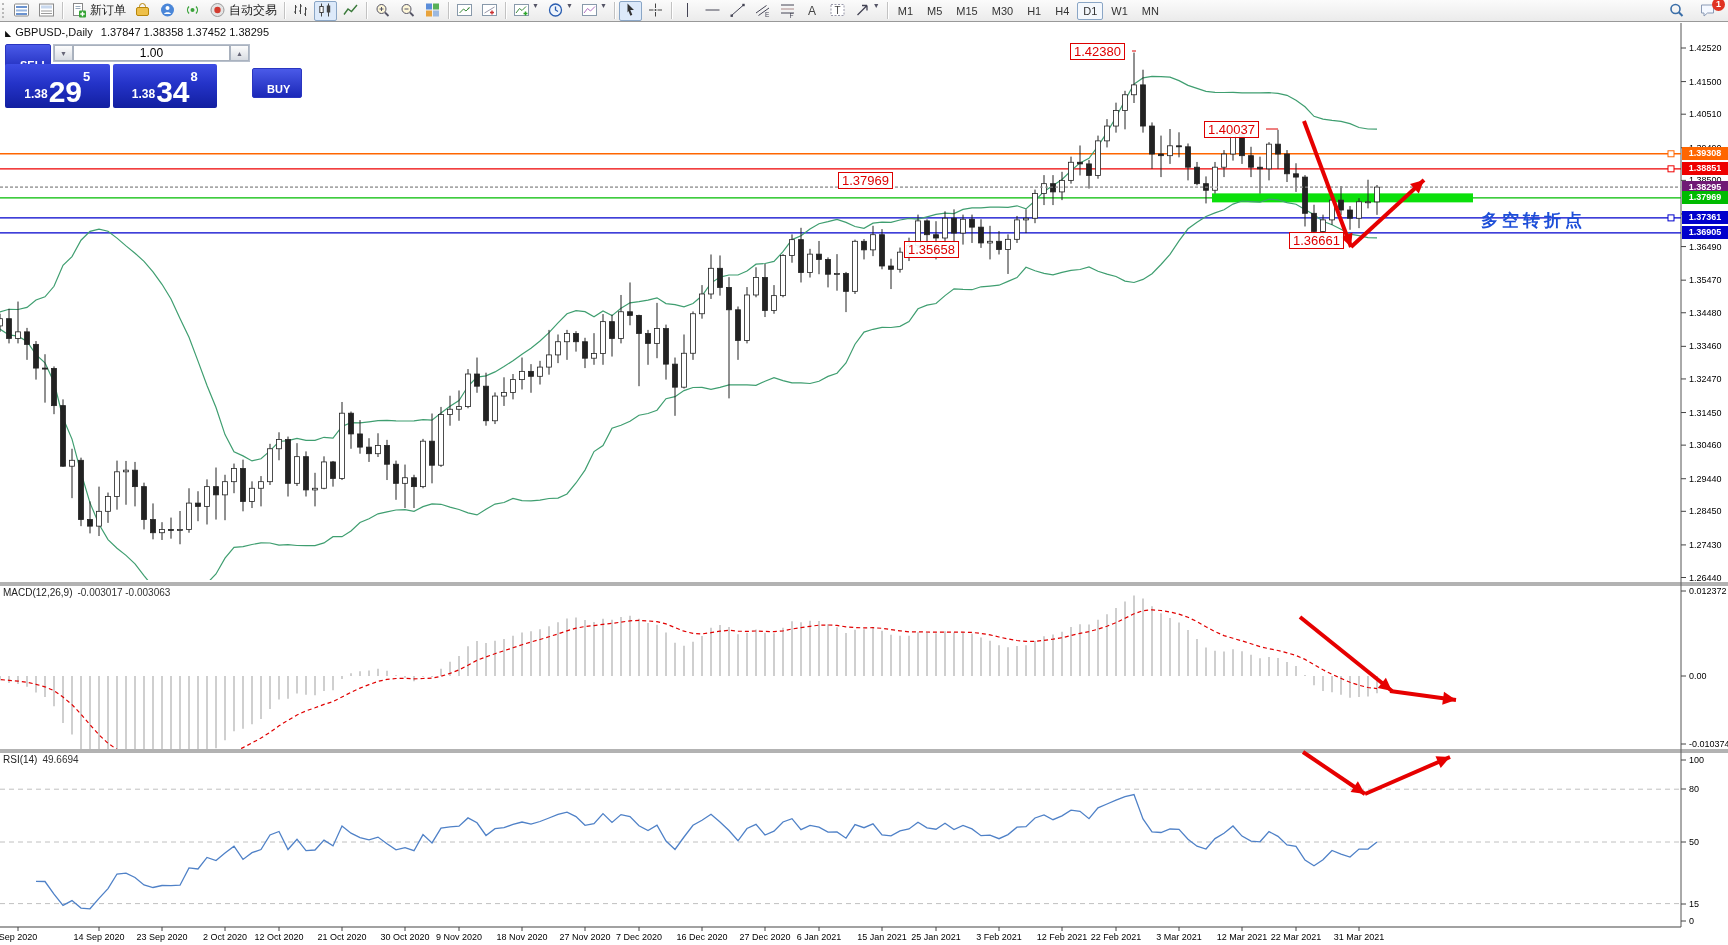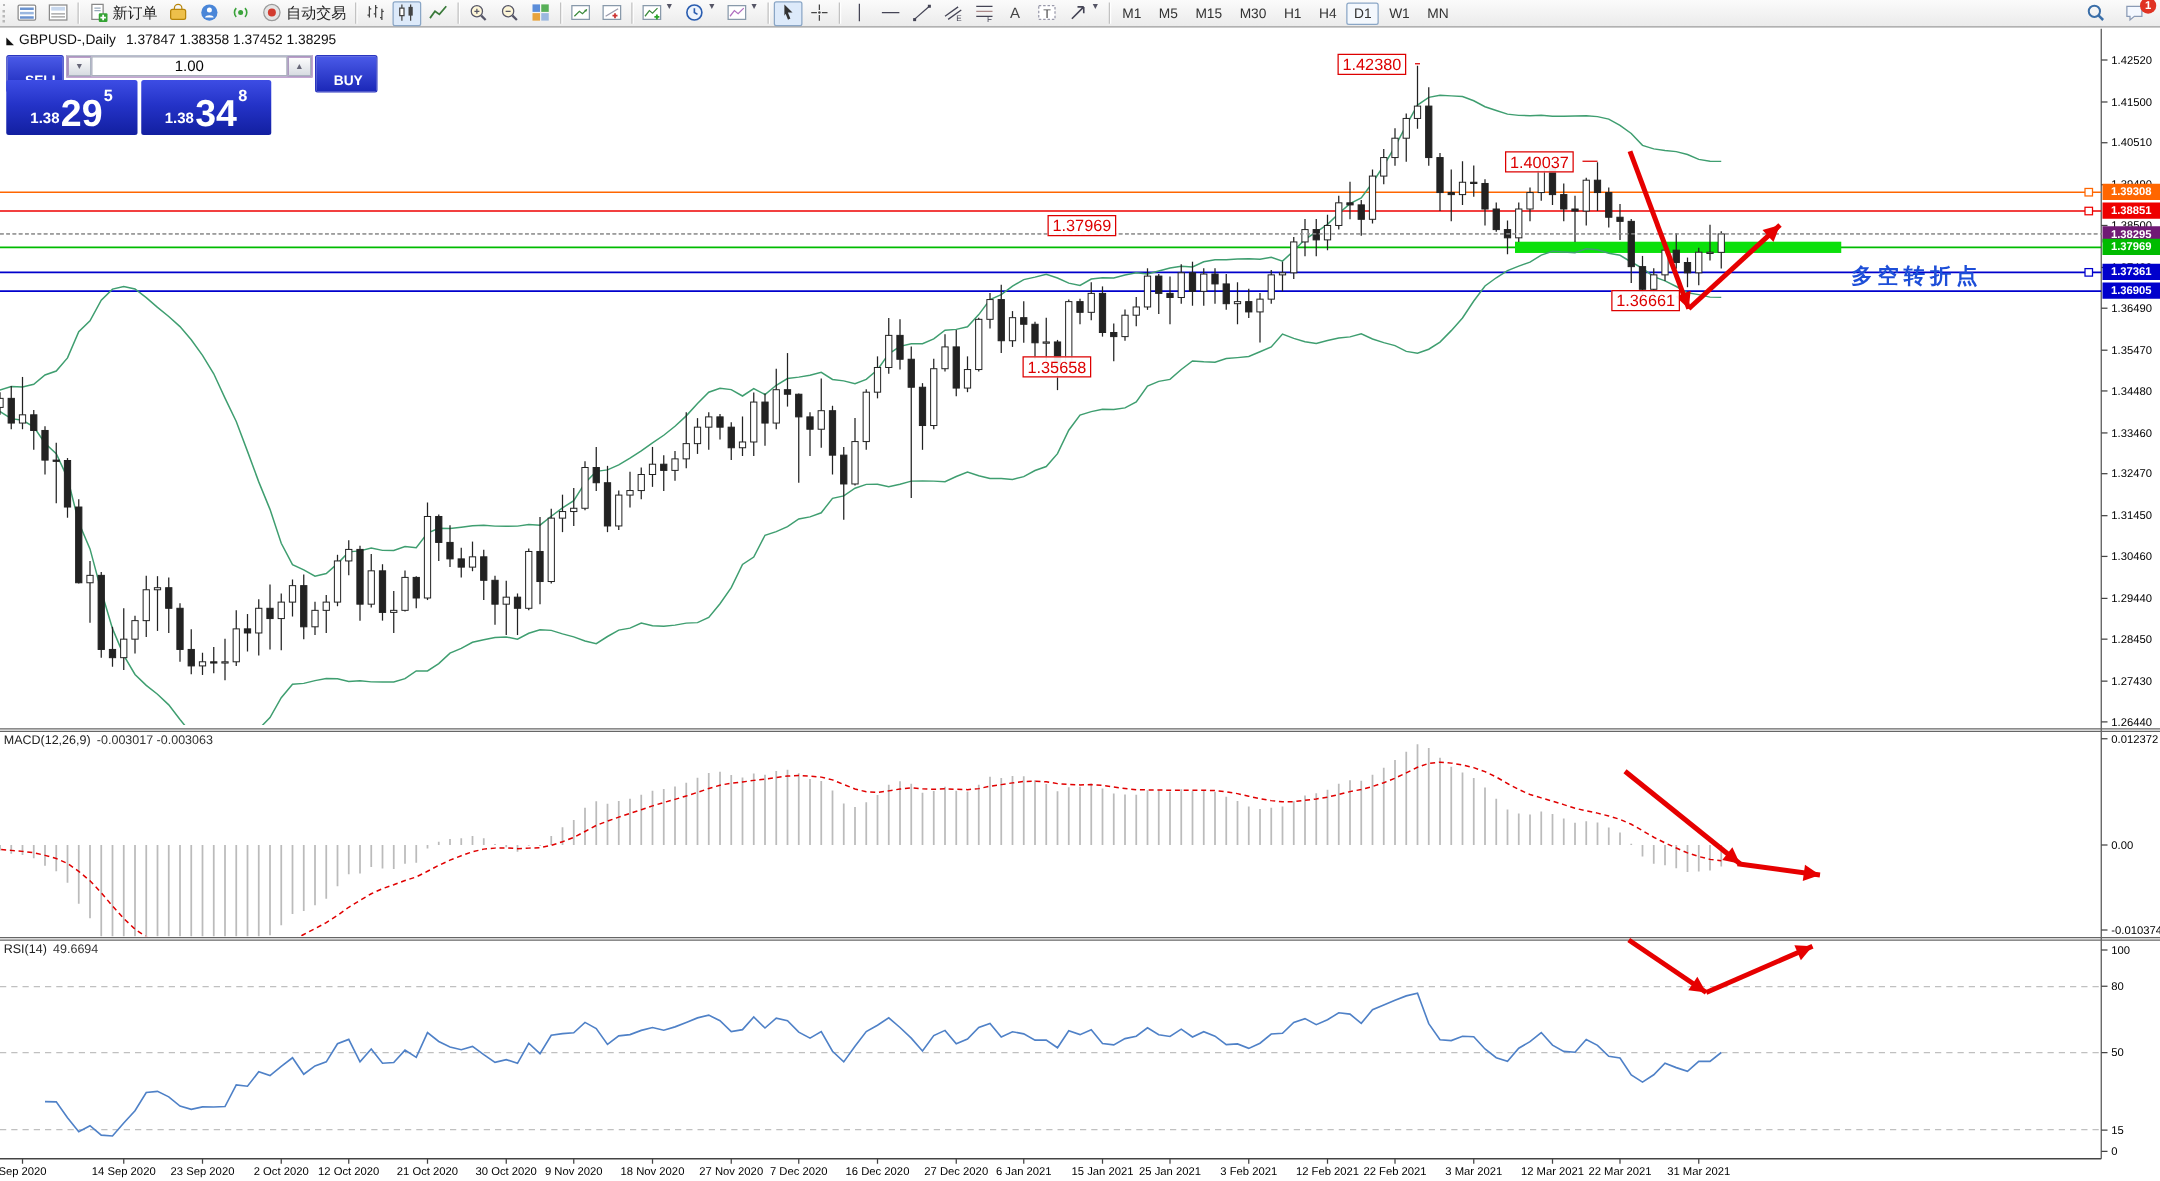--- a/index.html
+++ b/index.html
@@ -30,21 +30,21 @@
     font-size:13px;line-height:15px;padding:0 3px;z-index:22;white-space:nowrap;}
   .axis-label{position:absolute;left:1682px;width:46px;font-size:9px;font-weight:bold;color:#fff;text-align:center;
     height:13px;line-height:13px;z-index:21;}
   #annotation{position:absolute;left:1481px;top:209px;font-size:17px;font-weight:bold;color:#1d4ed8;
     letter-spacing:4px;z-index:21;white-space:nowrap;}
   
   #trade-panel{position:absolute;top:44px;left:5px;width:212px;z-index:30;}
   .tp-row1{display:flex;height:18px;margin-bottom:2px;align-items:stretch;}
   .tp-btn{font-size:11px;font-weight:bold;color:#fff;background:linear-gradient(#4a5ae8,#1b28b8);
     border:1px solid #2a35c0;border-radius:2px;padding:14px;cursor:pointer;font-family:"Liberation Sans",sans-serif;}
-  #sell-btn{width:46px;} #buy-btn{width:50px;}
+  #sell-btn{width:46px;} #buy-btn{width:50px;margin-top:24px;}
   .tp-stepper{flex:1;display:flex;margin:0 2px;background:#a21caf;border:1px solid #b8c0cc;box-sizing:border-box;}
   .tp-step{width:19px;background:linear-gradient(#fdfdfd,#d8dce2);border:1px solid #aab3c0;color:#667;
     font-size:7px;padding:0;cursor:pointer;}
   .tp-vol{flex:1;min-width:20px;border:1px solid #a8b0bc;text-align:center;font-size:12px;padding:0;
     font-family:"Liberation Sans",sans-serif;}
   .tp-row2{display:flex;gap:3px;height:44px;}
   .tp-quote{flex:1;background:linear-gradient(#3d4de4 0%,#2433c8 45%,#121fa0 100%);color:#fff;display:flex;
     align-items:flex-end;justify-content:center;padding-bottom:4px;border-radius:2px;cursor:pointer;}
   .tp-small{font-size:12px;font-weight:bold;margin-bottom:3px;text-align:center;}
   .tp-big{font-size:30px;font-weight:bold;line-height:25px;margin:0 1px;}
@@ -978,21 +978,21 @@
   <div class="ind-label" style="top:754px;left:3px;">
     <span>RSI(14)</span><span class="ind-values">49.6694</span>
   </div>
 
   <div id="annotation">多空转折点</div>
   <div id="overlays">
       <div class="callout" style="left: 1070px; top: 43px;">1.42380</div>
       <div class="callout" style="left: 1204px; top: 121px;">1.40037</div>
       <div class="callout" style="left: 838px; top: 172px;">1.37969</div>
       <div class="callout" style="left: 1289px; top: 232px;">1.36661</div>
-      <div class="callout" style="left: 818px; top: 241px; margin-top: 44px;">1.35658</div>
+      <div class="callout" style="left: 904px; top: 241px;">1.35658</div>
       <div class="axis-label" style="top: 147.271px; background: rgb(255, 102, 0);">1.39308</div>
       <div class="axis-label" style="top: 162.32px; background: rgb(238, 0, 0);">1.38851</div>
       <div class="axis-label" style="top: 180.629px; background: #701a75;">1.38295</div>
       <div class="axis-label" style="top: 191.364px; background: rgb(0, 187, 0);">1.37969</div>
       <div class="axis-label" style="top: 211.386px; background: rgb(0, 0, 204);">1.37361</div>
       <div class="axis-label" style="top: 226.402px; background: rgb(0, 0, 204);">1.36905</div>
     </div>
 </div>
 
 </body></html>

